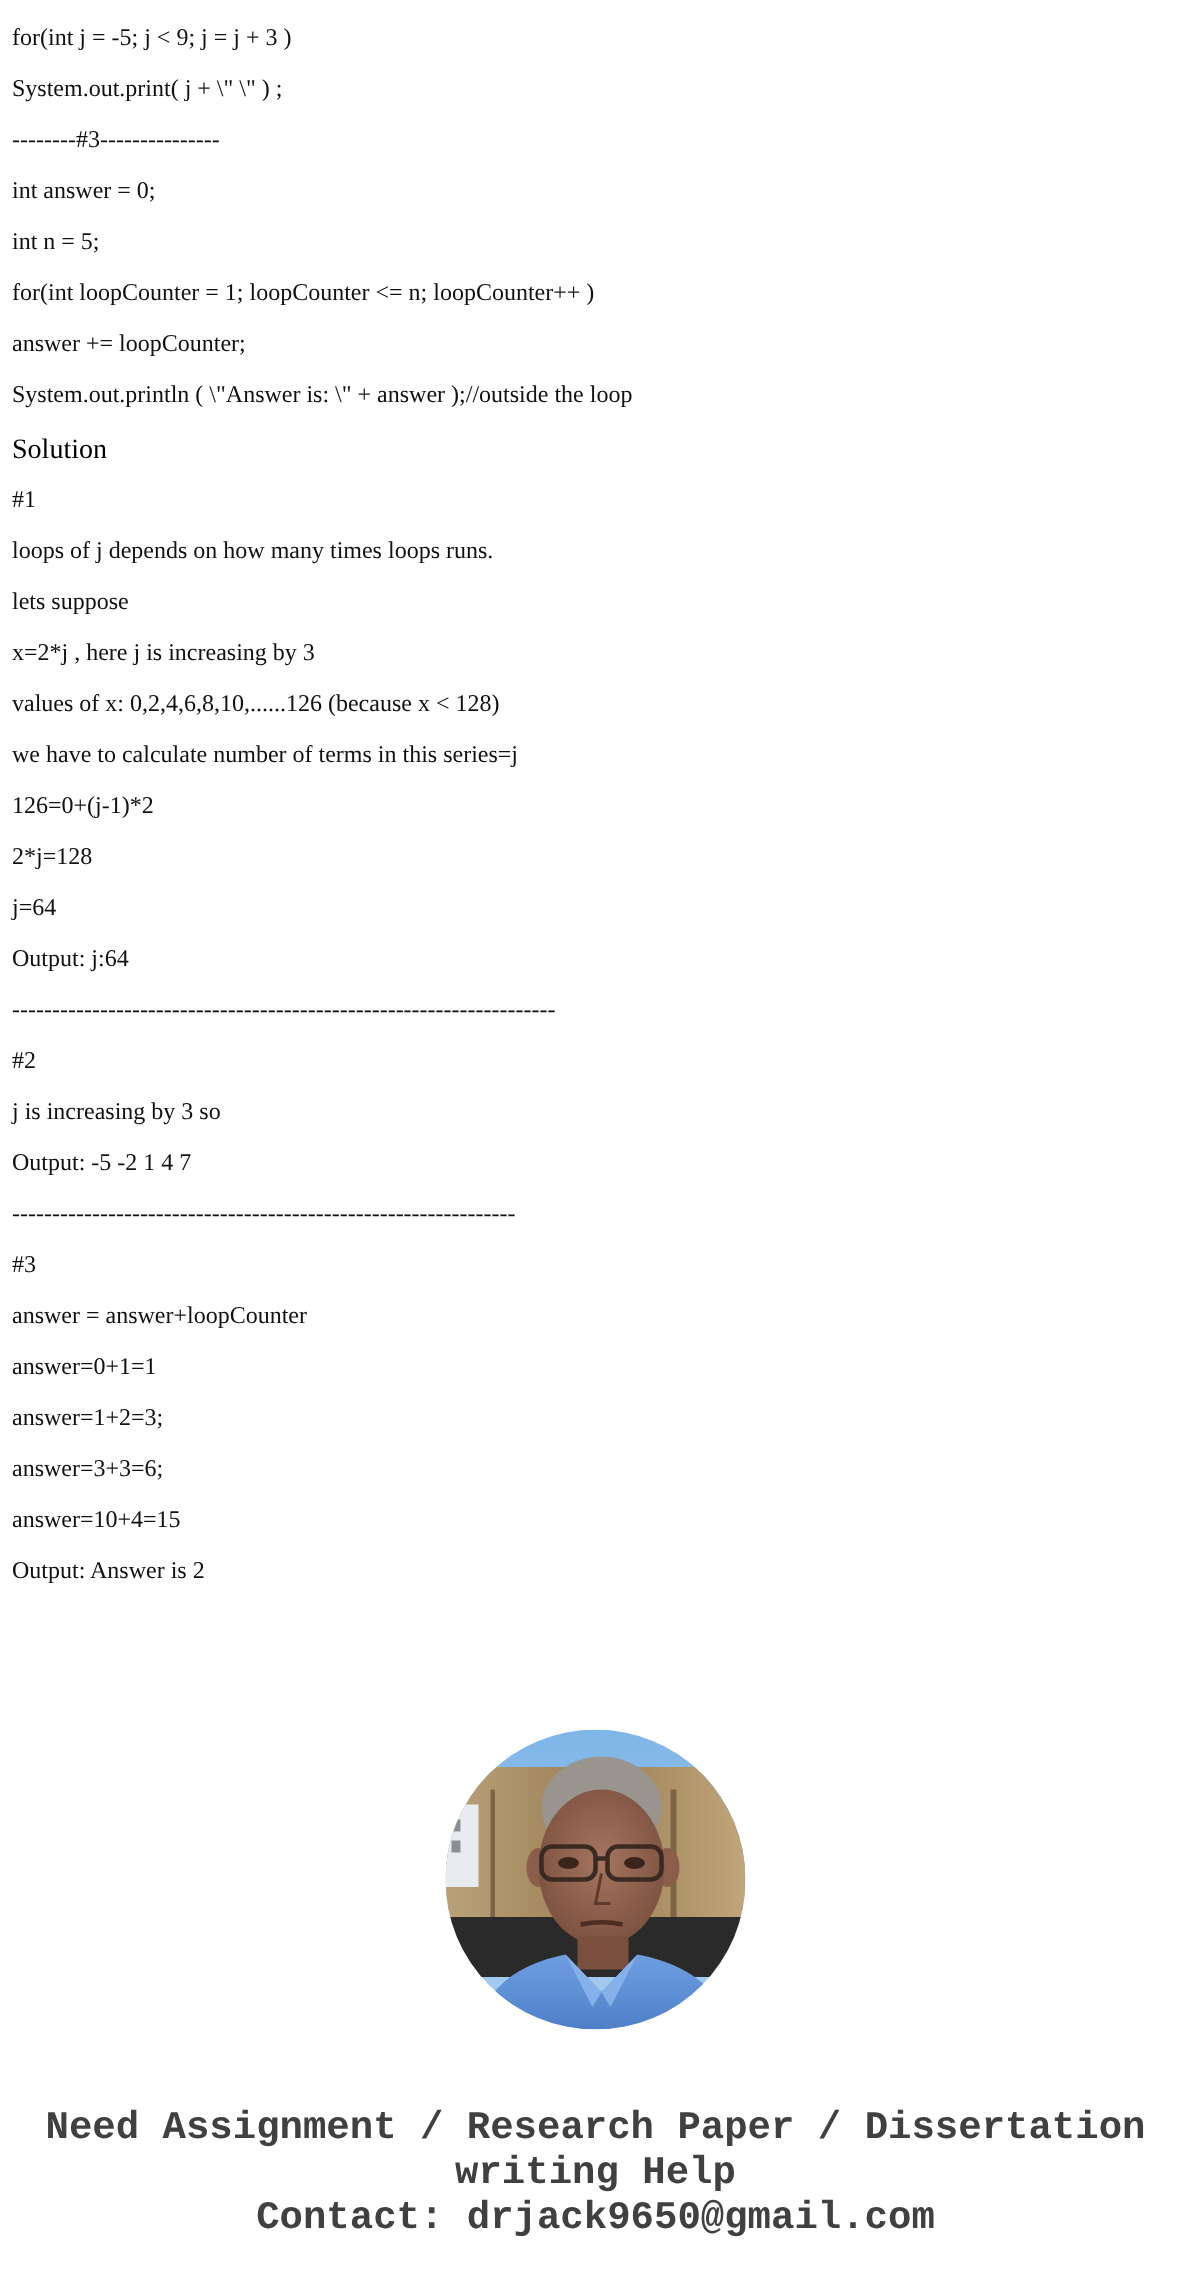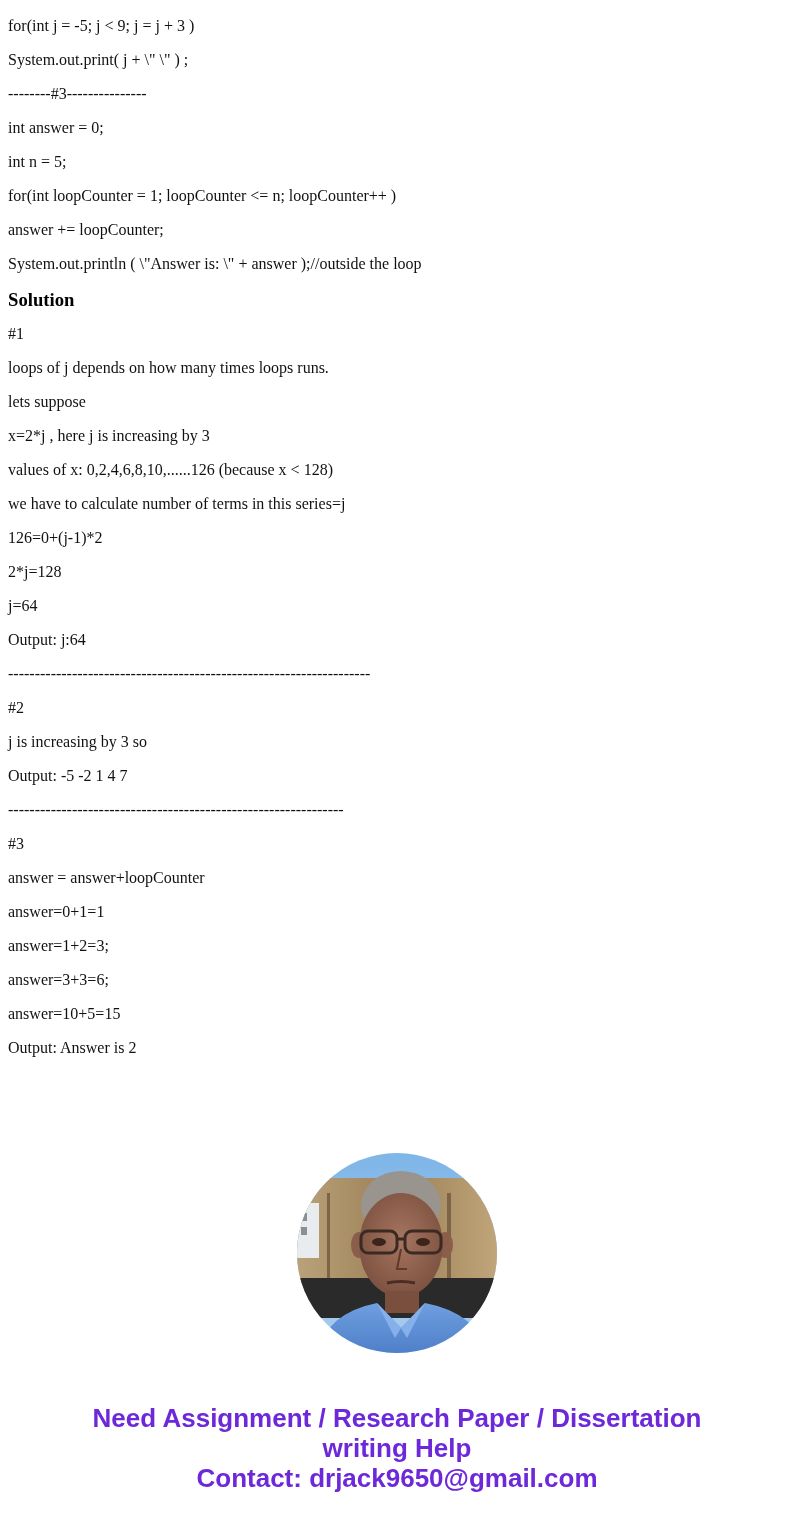--- a/index.html
+++ b/index.html
@@ -23,46 +23,46 @@
     }
     .line {
       font-size: 16px;
       line-height: 18px;
       margin: 0 0 16px 0;
       white-space: pre;
     }
     .heading {
       font-family: "Liberation Serif", serif;
       font-size: 18.7px;
-      font-weight: bold;
+      font-weight: normal;
       line-height: 22px;
       margin: 2px 0 14px 0;
       color: #000;
     }
     .avatar-wrap {
       position: absolute;
       left: 297px;
       top: 1153px;
       width: 200px;
       height: 200px;
       border-radius: 50%;
       overflow: hidden;
     }
     .avatar-wrap svg { display: block; }
     .promo {
       position: absolute;
       left: 0;
       top: 1403px;
       width: 794px;
       text-align: center;
-      font-family: Liberation Sans, sans-serif;
+      font-family: Liberation Mono, monospace;
       font-weight: bold;
       font-size: 26px;
       line-height: 30px;
-      color: #6d28d9;
+      color: #404040;
     }
     .promo div { margin: 0; }
   </style>
 </head>
 <body>
 
 <div class="doc">
 
   <p class="line">--------#2-----------</p>
   <p class="line">for(int j = -5; j &lt; 9; j = j + 3 )</p>
@@ -91,21 +91,21 @@
   <p class="line">#2</p>
   <p class="line">j is increasing by 3 so</p>
   <p class="line">Output: -5 -2 1 4 7</p>
   <p class="line">---------------------------------------------------------------</p>
 
   <p class="line">#3</p>
   <p class="line">answer = answer+loopCounter</p>
   <p class="line">answer=0+1=1</p>
   <p class="line">answer=1+2=3;</p>
   <p class="line">answer=3+3=6;</p>
-  <p class="line">answer=10+5=15</p>
+  <p class="line">answer=10+4=15</p>
   <p class="line">Output: Answer is 2</p>
 </div>
 
 <div class="avatar-wrap">
   <svg width="200" height="200" viewBox="0 0 200 200">
     <defs>
       <linearGradient id="sky" x1="0" y1="0" x2="0" y2="1">
         <stop offset="0" stop-color="#7fb6e8"></stop>
         <stop offset="1" stop-color="#a9cdef"></stop>
       </linearGradient>

